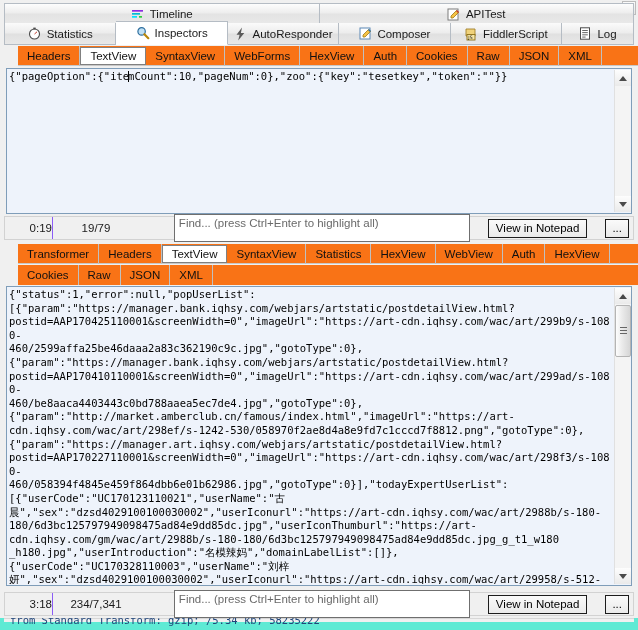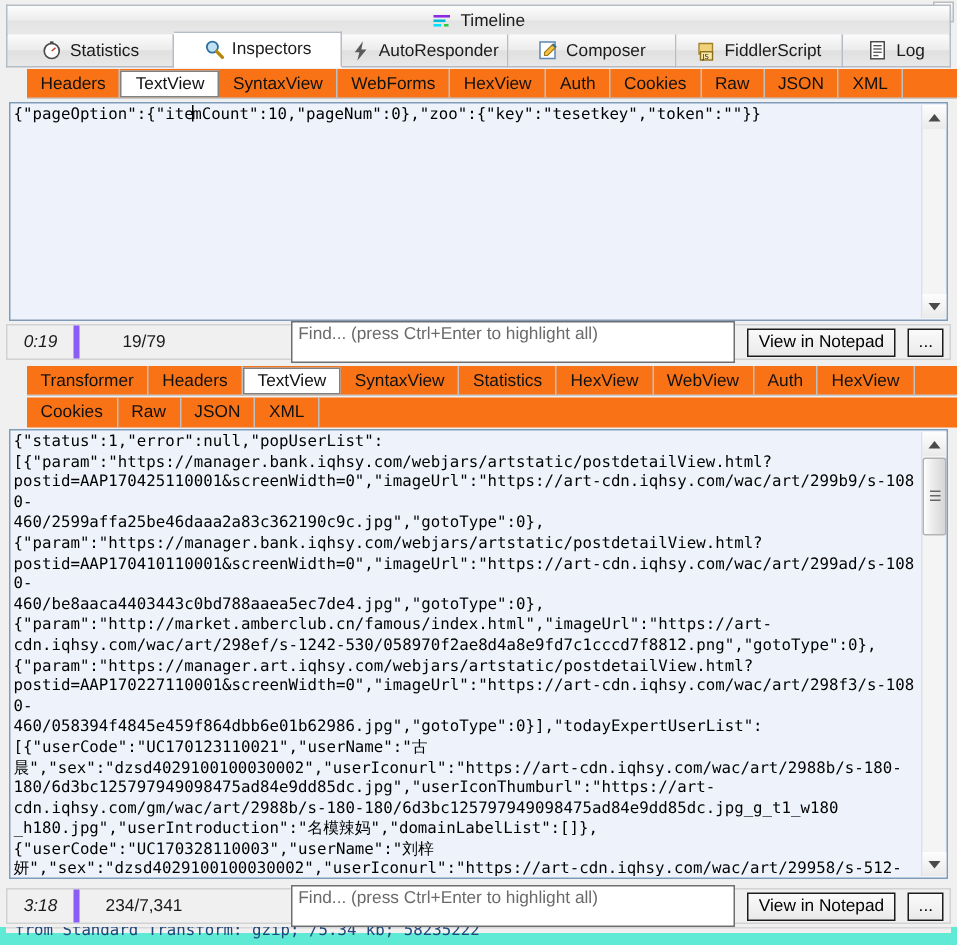--- a/index.html
+++ b/index.html
@@ -159,37 +159,37 @@
   
   .findbar {
     position: absolute; left: 4px; width: 630px; height: 24px;
     background: #f0f0f0;
     border: 1px solid #d2d2d2;
     display: flex; align-items: center;
   }
   #findbar-top { top: 216px; }
   #findbar-bot { top: 592px; }
   .fb-time {
-    width: 48px; text-align: center; font-size: 11.5px; color: #1a1a1a;
-    border-right: 4px solid #8b5cf6; height: 22px; line-height: 22px; font-style: italic;
+    width: 48px; text-align: right; font-size: 11.5px; color: #1a1a1a;
+    border-right: 1px solid #8b5cf6; height: 22px; line-height: 22px;
   }
   .fb-count {
     width: 86px; text-align: center; font-size: 11.5px; color: #1a1a1a;
     height: 22px; line-height: 22px;
   }
   .fb-gap { flex: 1 1 auto; }
   .fb-input {
     width: 296px; height: 28px;
     background: #fff; border: 1px solid #6f6f6f;
     font-size: 11.5px; color: #6a6a6a;
     line-height: 17px; padding-left: 4px;
     overflow: hidden; white-space: nowrap;
   }
   .fb-btn {
-    height: 19px; margin-left: 8px;
+    height: 19px; margin-left: 18px;
     background: linear-gradient(to bottom,#fafafa,#eaeaea);
     border: 1px solid #1c1c1c;
     font-size: 11.5px; color: #000;
     display: flex; align-items: center; justify-content: center;
     padding: 0 7px;
   }
   .fb-btn.dots { padding: 0 6px; margin-right: 4px; }
 
   
   .bottomsliver {
@@ -245,20 +245,30 @@
         <svg width="14" height="12" viewBox="0 0 14 12">
           <rect x="1" y="2" width="11" height="1.7" fill="#8a2be2"></rect>
           <rect x="1" y="5" width="8" height="1.7" fill="#00bcd4"></rect>
           <rect x="1" y="8" width="5" height="1.7" fill="#00e0ff"></rect>
           <rect x="8" y="8" width="3" height="1.7" fill="#2ecc40"></rect>
         </svg>
       </span>
       <span>Timeline</span>
     </div>
 
+    <div class="tab">
+      <span class="ic">
+        <svg width="13" height="13" viewBox="0 0 13 13">
+          <rect x="1" y="1" width="10" height="11" fill="#fff" stroke="#7c7c7c"></rect>
+          <path d="M4 10 L4 8 L9.5 2.5 L11.5 4.5 L6 10 Z" fill="#f6c244" stroke="#a07b16" stroke-width="0.8"></path>
+          <path d="M9.5 2.5 L11.5 4.5" stroke="#c0392b" stroke-width="1.6"></path>
+        </svg>
+      </span>
+      <span>APITest</span>
+    </div>
   </div>
 
   <div class="toprow2">
 
     <div class="tab">
       <span class="ic">
         <svg width="13" height="13" viewBox="0 0 13 13">
           <circle cx="6.5" cy="7" r="5" fill="#fff" stroke="#4a4a4a" stroke-width="1.1"></circle>
           <rect x="5.3" y="0.6" width="2.4" height="1.8" fill="#4a4a4a"></rect>
           <path d="M6.5 7 L9 4.8" stroke="#c0392b" stroke-width="1"></path>

